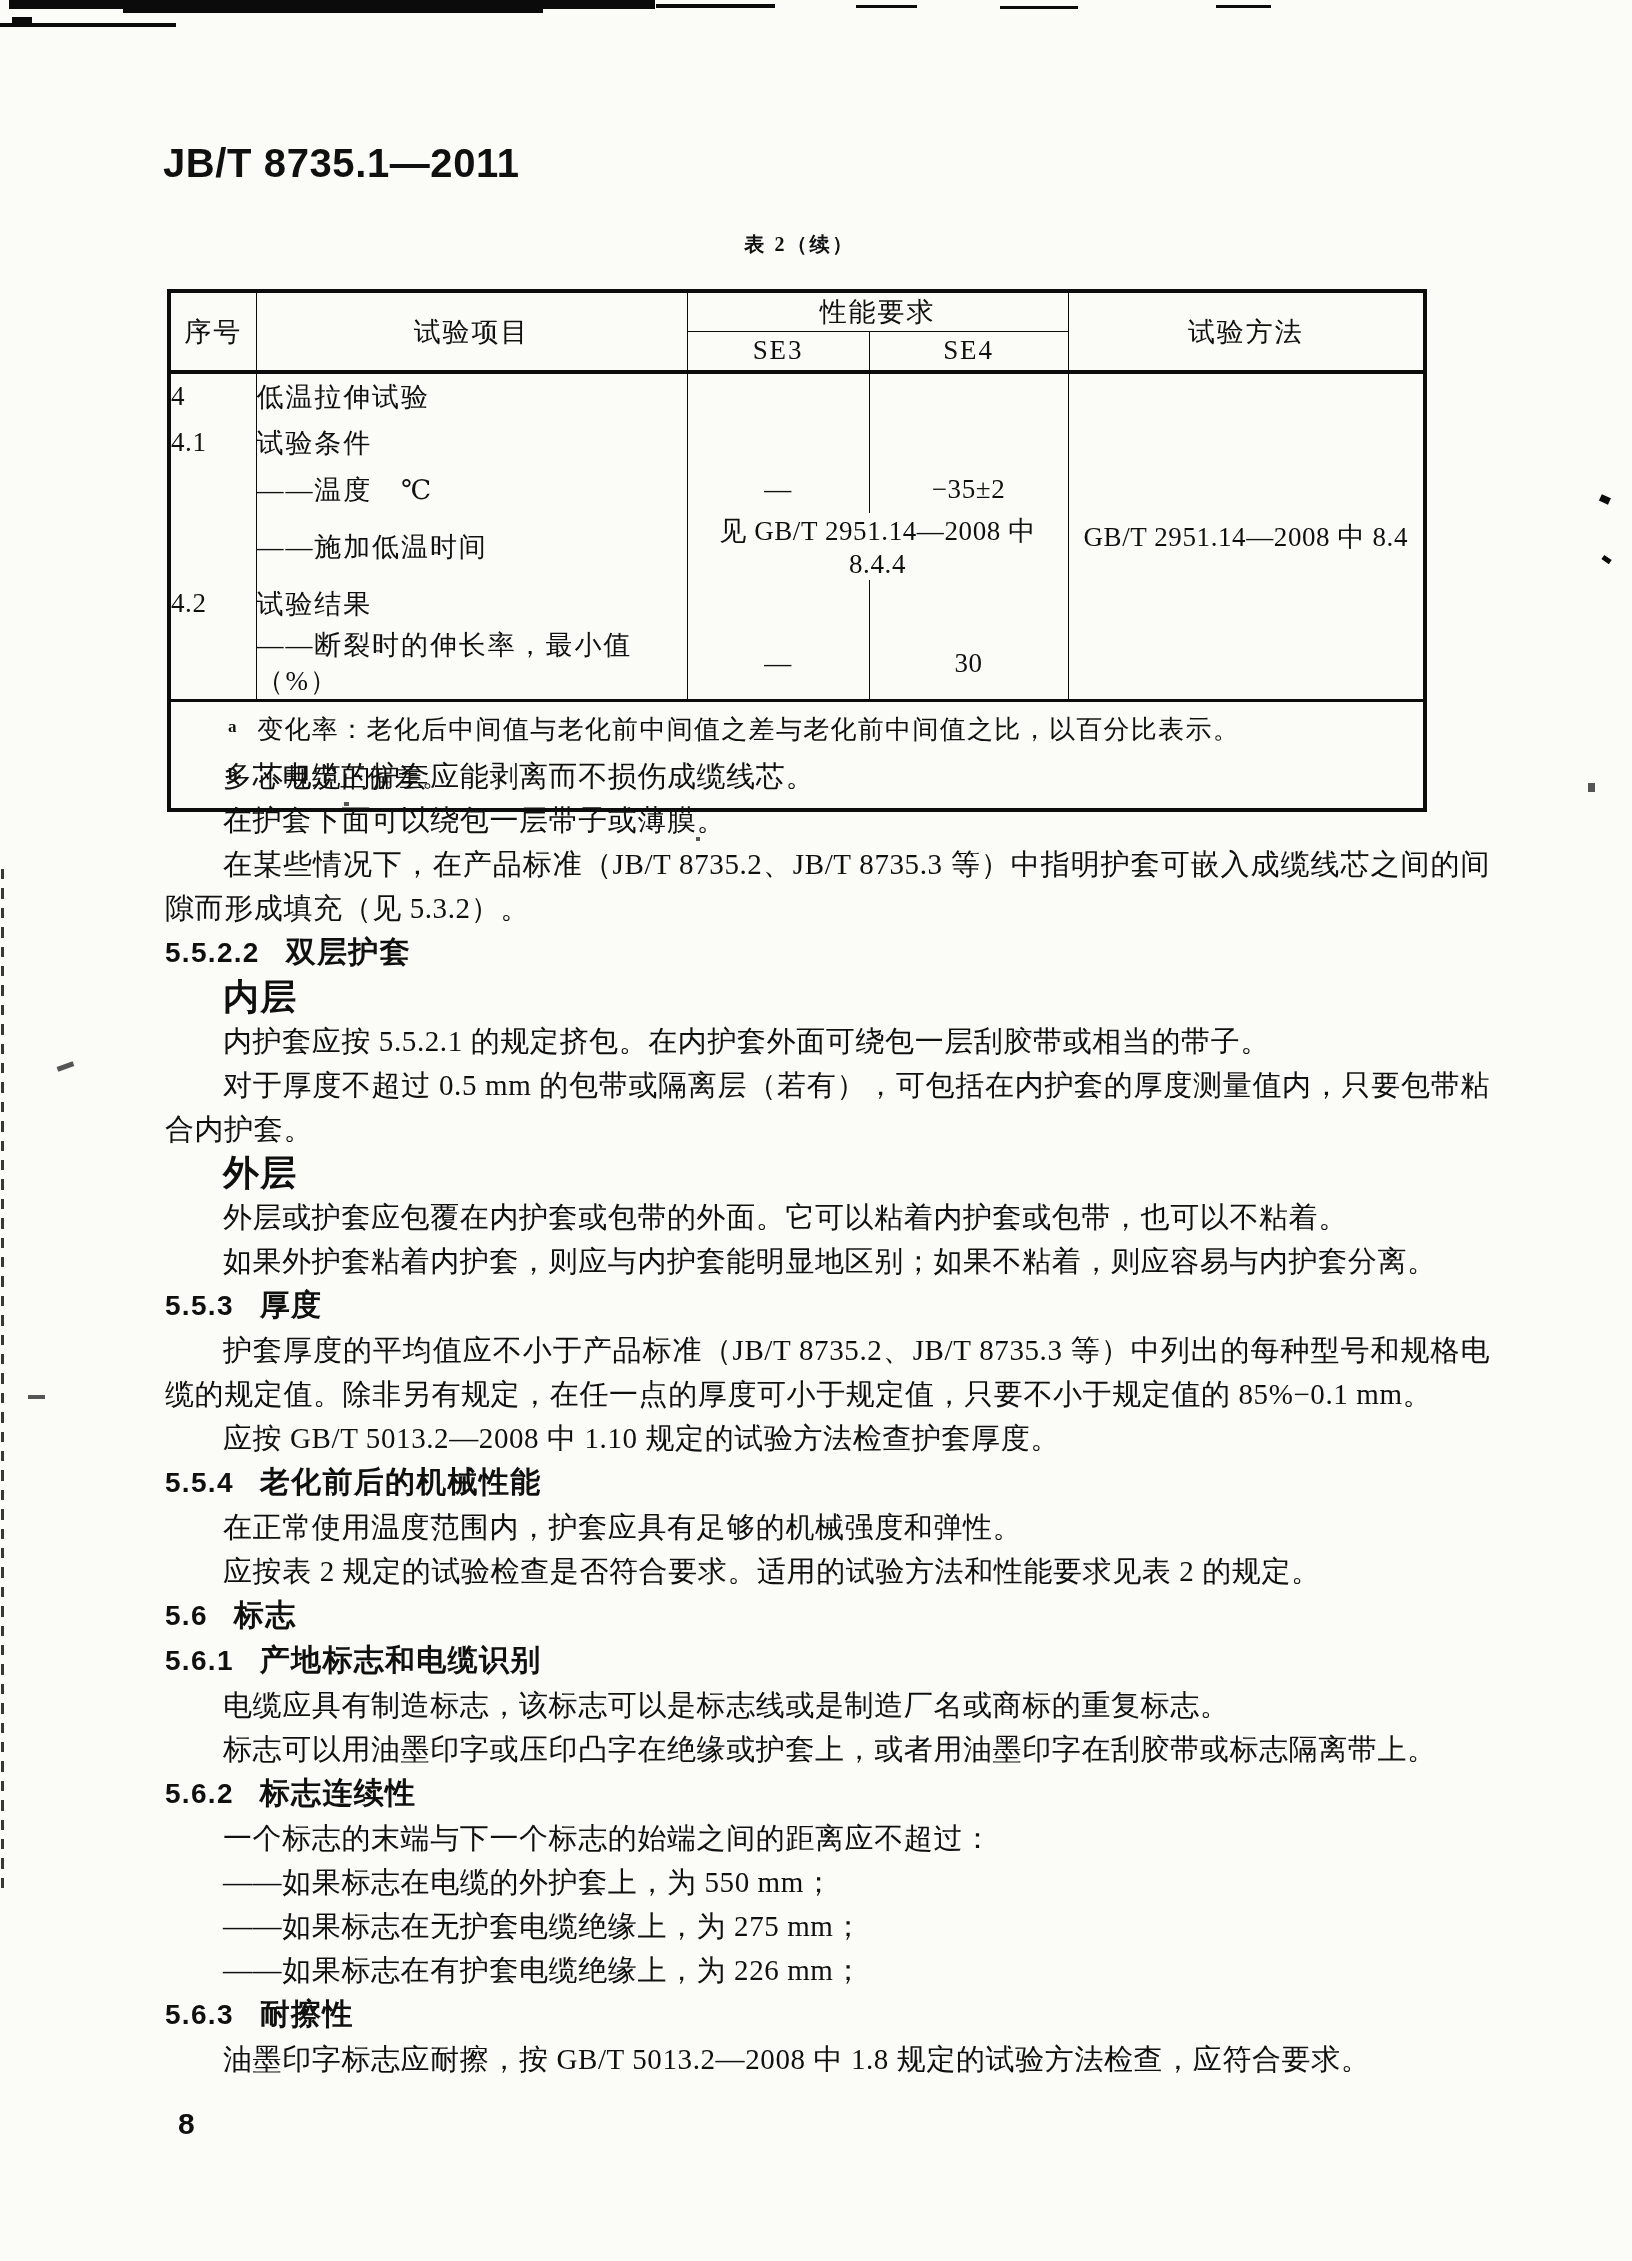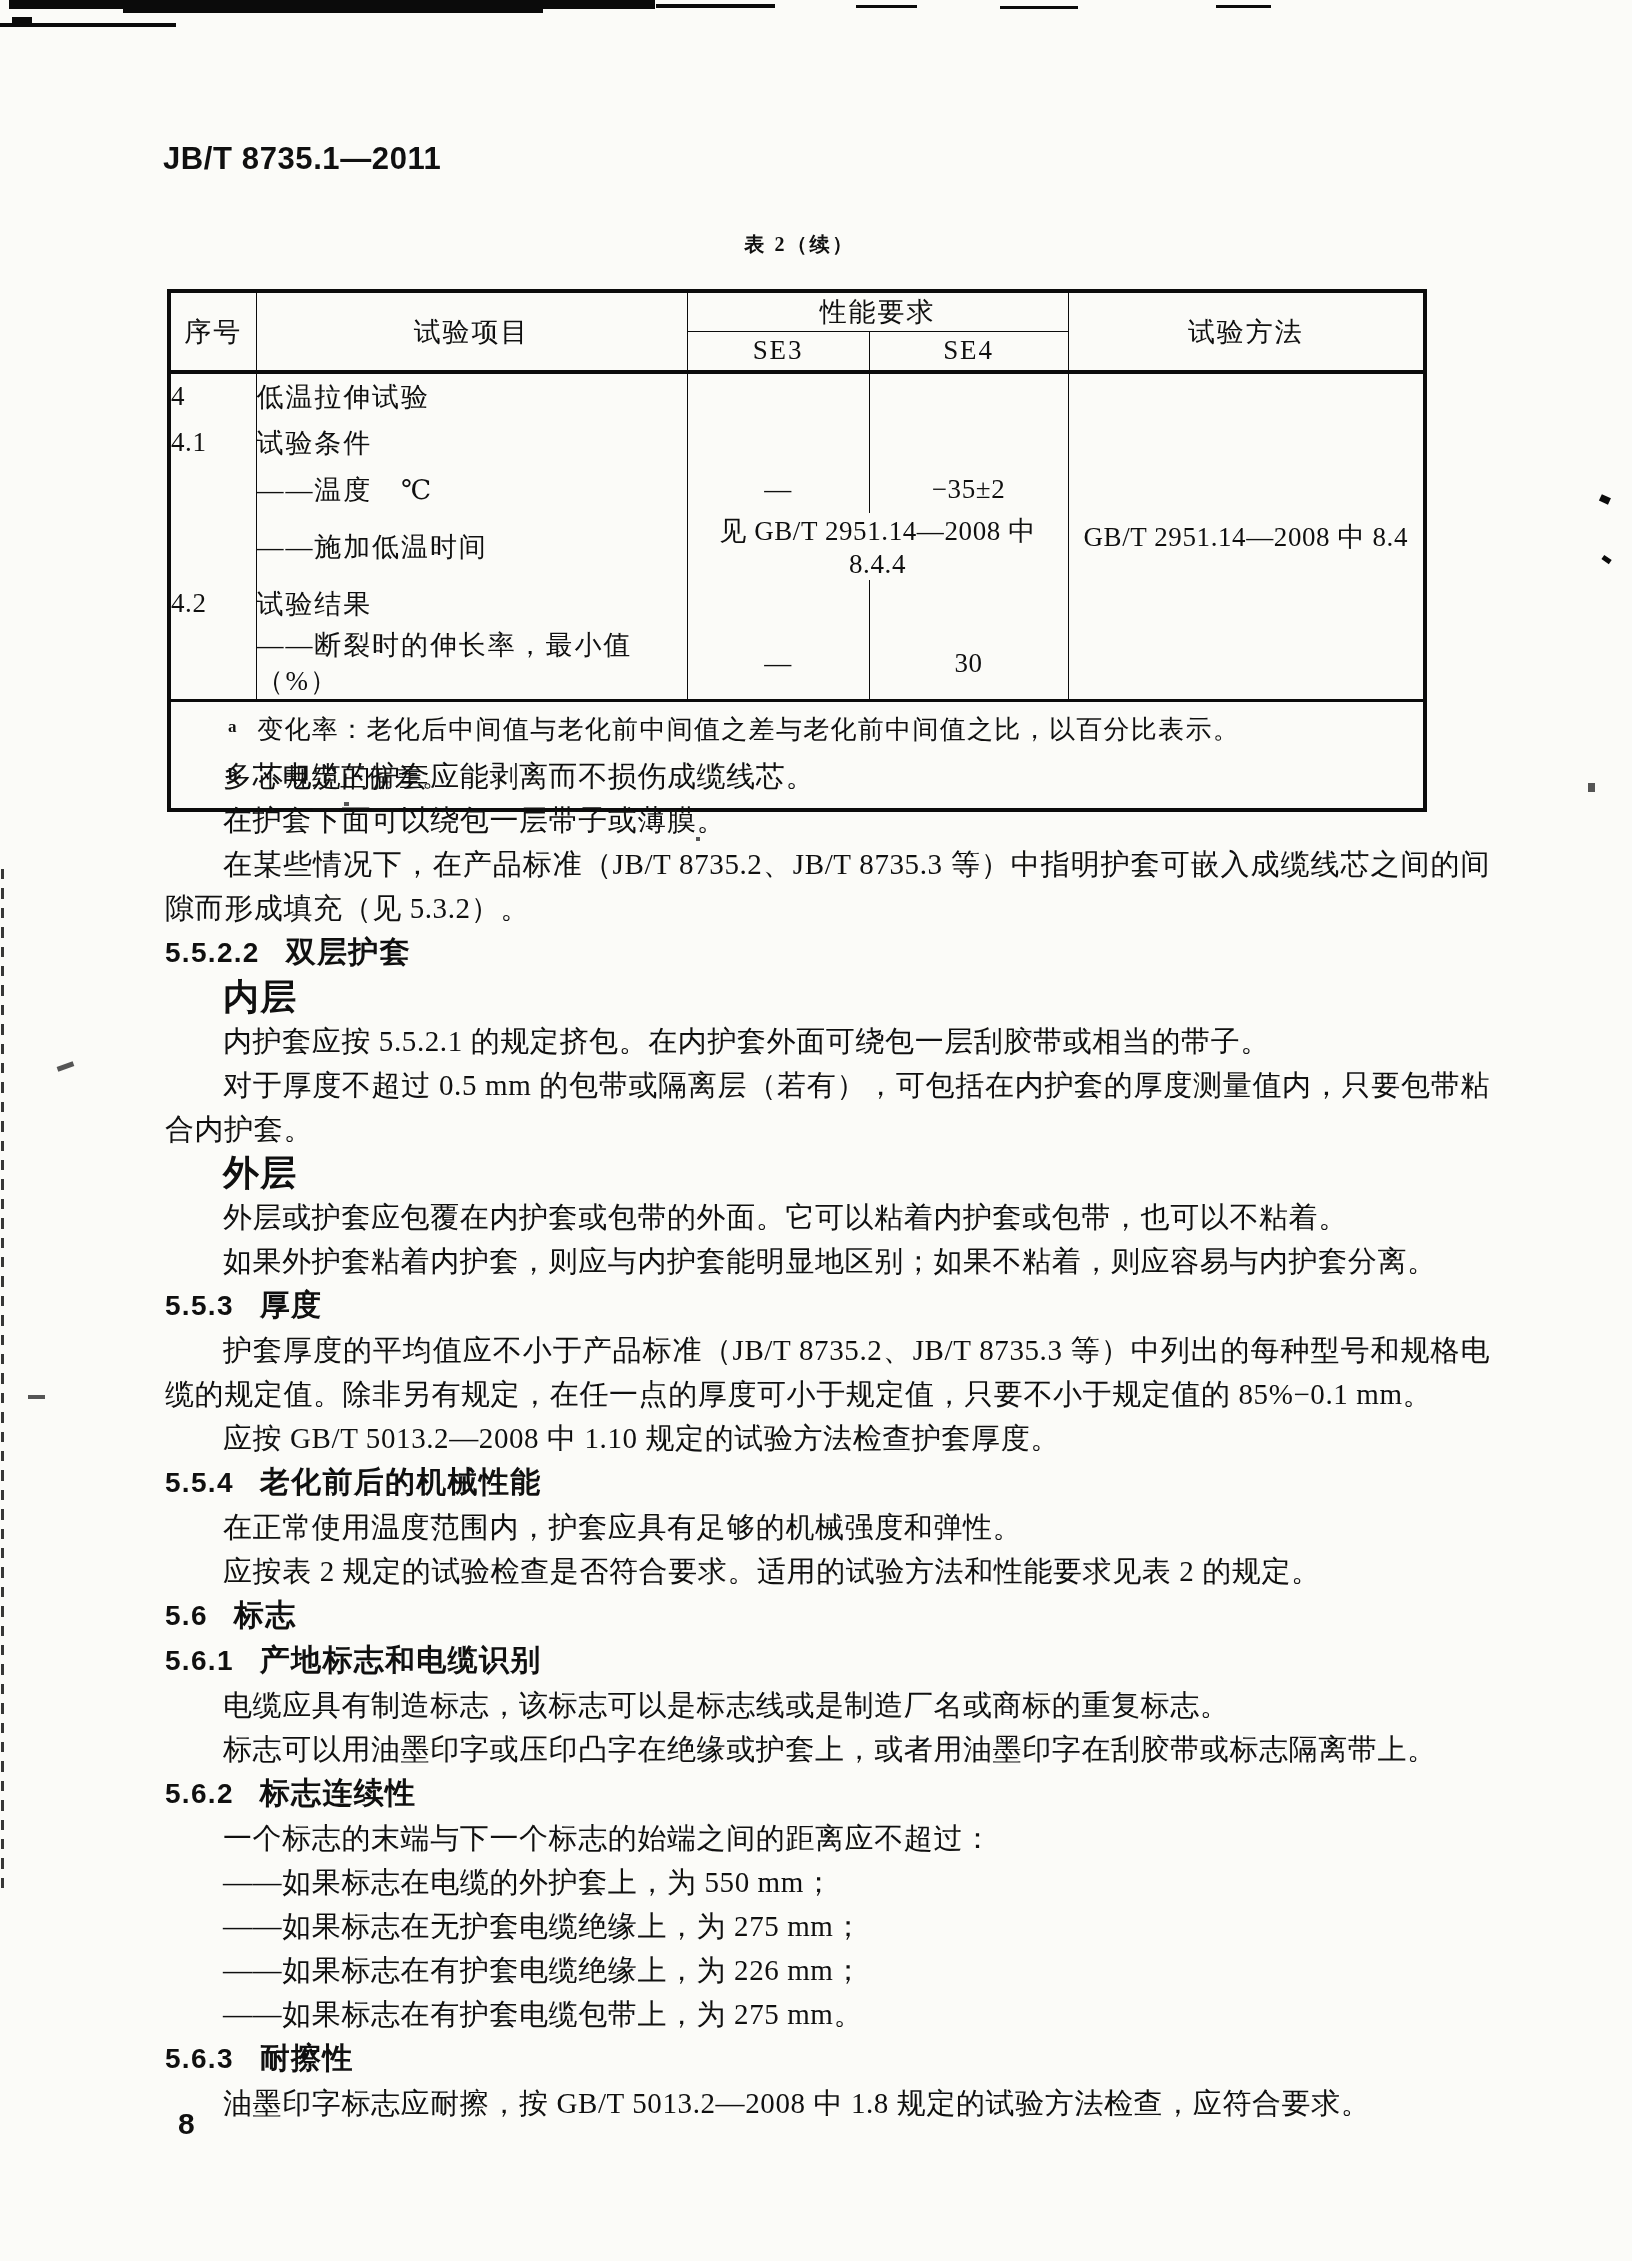--- a/index.html
+++ b/index.html
@@ -10,21 +10,21 @@
     font-family:"Liberation Serif","DejaVu Serif",serif;
     color:#101010;
     overflow:hidden;
   }
   
   .art{position:absolute;background:#0b0b0b;}
   .art.g{background:#555;}
   
   .std-no{
     position:absolute;left:163px;top:141px;
-    font-size:31px;font-weight:bold;letter-spacing:0.6px;
+    font-size:40px;font-weight:bold;letter-spacing:0.6px;
     font-family:"Liberation Sans","DejaVu Sans",sans-serif;
   }
   
   .tbl-title{
     position:absolute;left:167px;top:231px;width:1265px;
     text-align:center;font-size:20px;font-weight:bold;letter-spacing:2.6px;
   }
   
   .doc-table{
     position:absolute;left:167px;top:289px;width:1141px;
@@ -184,21 +184,20 @@
     <p class="para">应按表 2 规定的试验检查是否符合要求。适用的试验方法和性能要求见表 2 的规定。</p>
     <p class="hd"><span class="h-num">5.6</span><span>标志</span></p>
     <p class="hd"><span class="h-num">5.6.1</span><span>产地标志和电缆识别</span></p>
     <p class="para">电缆应具有制造标志，该标志可以是标志线或是制造厂名或商标的重复标志。</p>
     <p class="para">标志可以用油墨印字或压印凸字在绝缘或护套上，或者用油墨印字在刮胶带或标志隔离带上。</p>
     <p class="hd"><span class="h-num">5.6.2</span><span>标志连续性</span></p>
     <p class="para">一个标志的末端与下一个标志的始端之间的距离应不超过：</p>
     <p class="dash">——如果标志在电缆的外护套上，为 550 mm；</p>
     <p class="dash">——如果标志在无护套电缆绝缘上，为 275 mm；</p>
     <p class="dash">——如果标志在有护套电缆绝缘上，为 226 mm；</p>
-    <p class="dash">——如果标志在有护套电缆包带上，为 275 mm。</p>
     <p class="hd"><span class="h-num">5.6.3</span><span>耐擦性</span></p>
     <p class="para">油墨印字标志应耐擦，按 GB/T 5013.2—2008 中 1.8 规定的试验方法检查，应符合要求。</p>
   </div>
 
   <div class="page-no">8</div>
 
 </div>
 
 
 </body></html>

